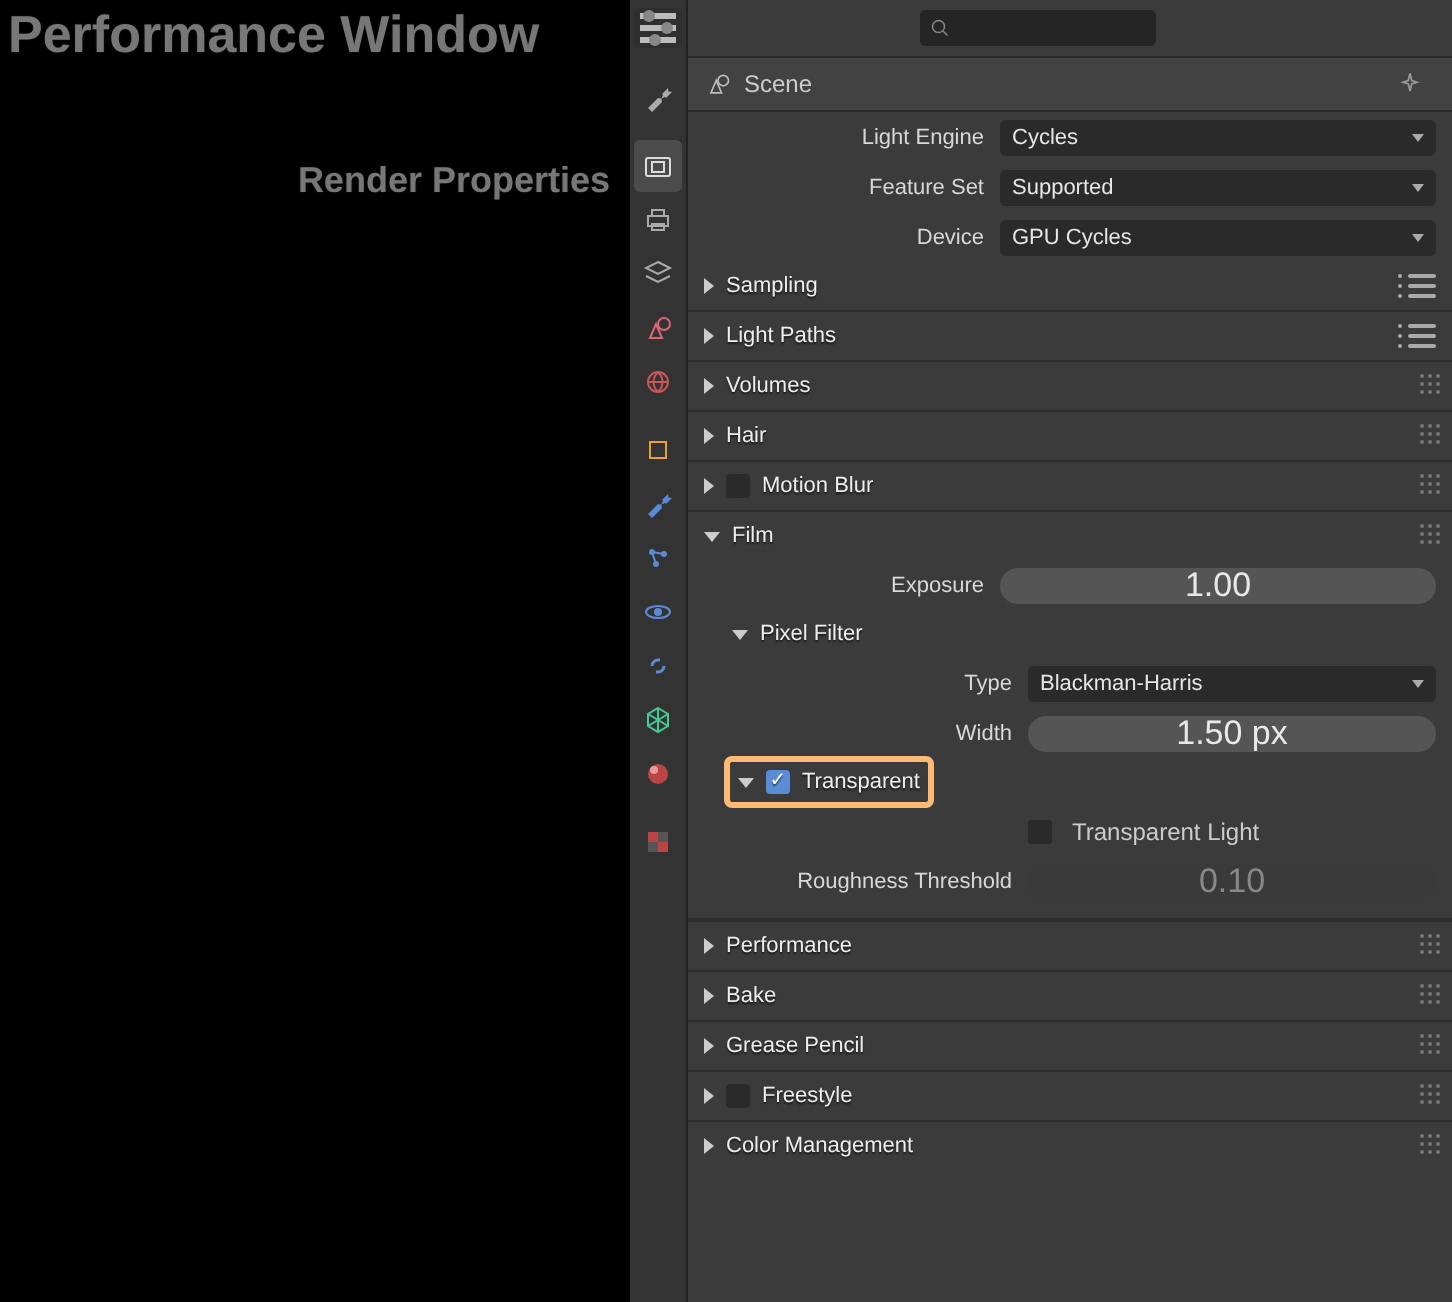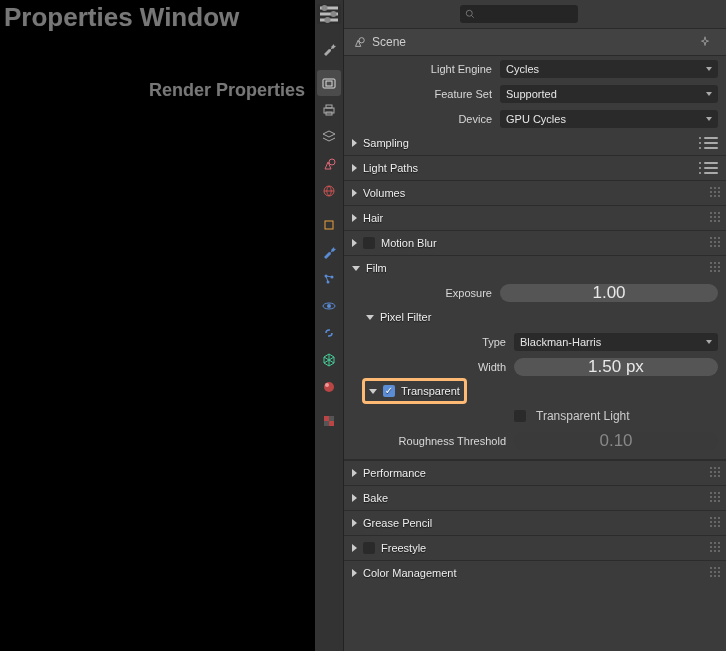--- a/index.html
+++ b/index.html
@@ -51,21 +51,21 @@
   .sub2 .prow label{width:126px}
   
   .hl{border:3px solid #fdba74;border-radius:4px;padding:1px 4px;display:inline-flex;align-items:center;height:18px}
   .film-block{background:#3b3b3b;padding-bottom:6px;border-bottom:1px solid rgba(0,0,0,0.25)}
 </style>
 </head>
 <body>
 
 <div class="page">
   <div class="left-annot">
-    <div class="anno-title">Properties Window</div>
+    <div class="anno-title">Performance Window</div>
     <div class="anno-sub">Render Properties</div>
   </div>
 
   <div class="right-ui">
 
     <div class="tabcol">
 
       <div class="topbar" style="width:28px;padding:0;border:none;height:28px;background:#333;justify-content:center">
         <div class="topbtn" style="width:24px">
           <svg viewBox="0 0 16 16">

